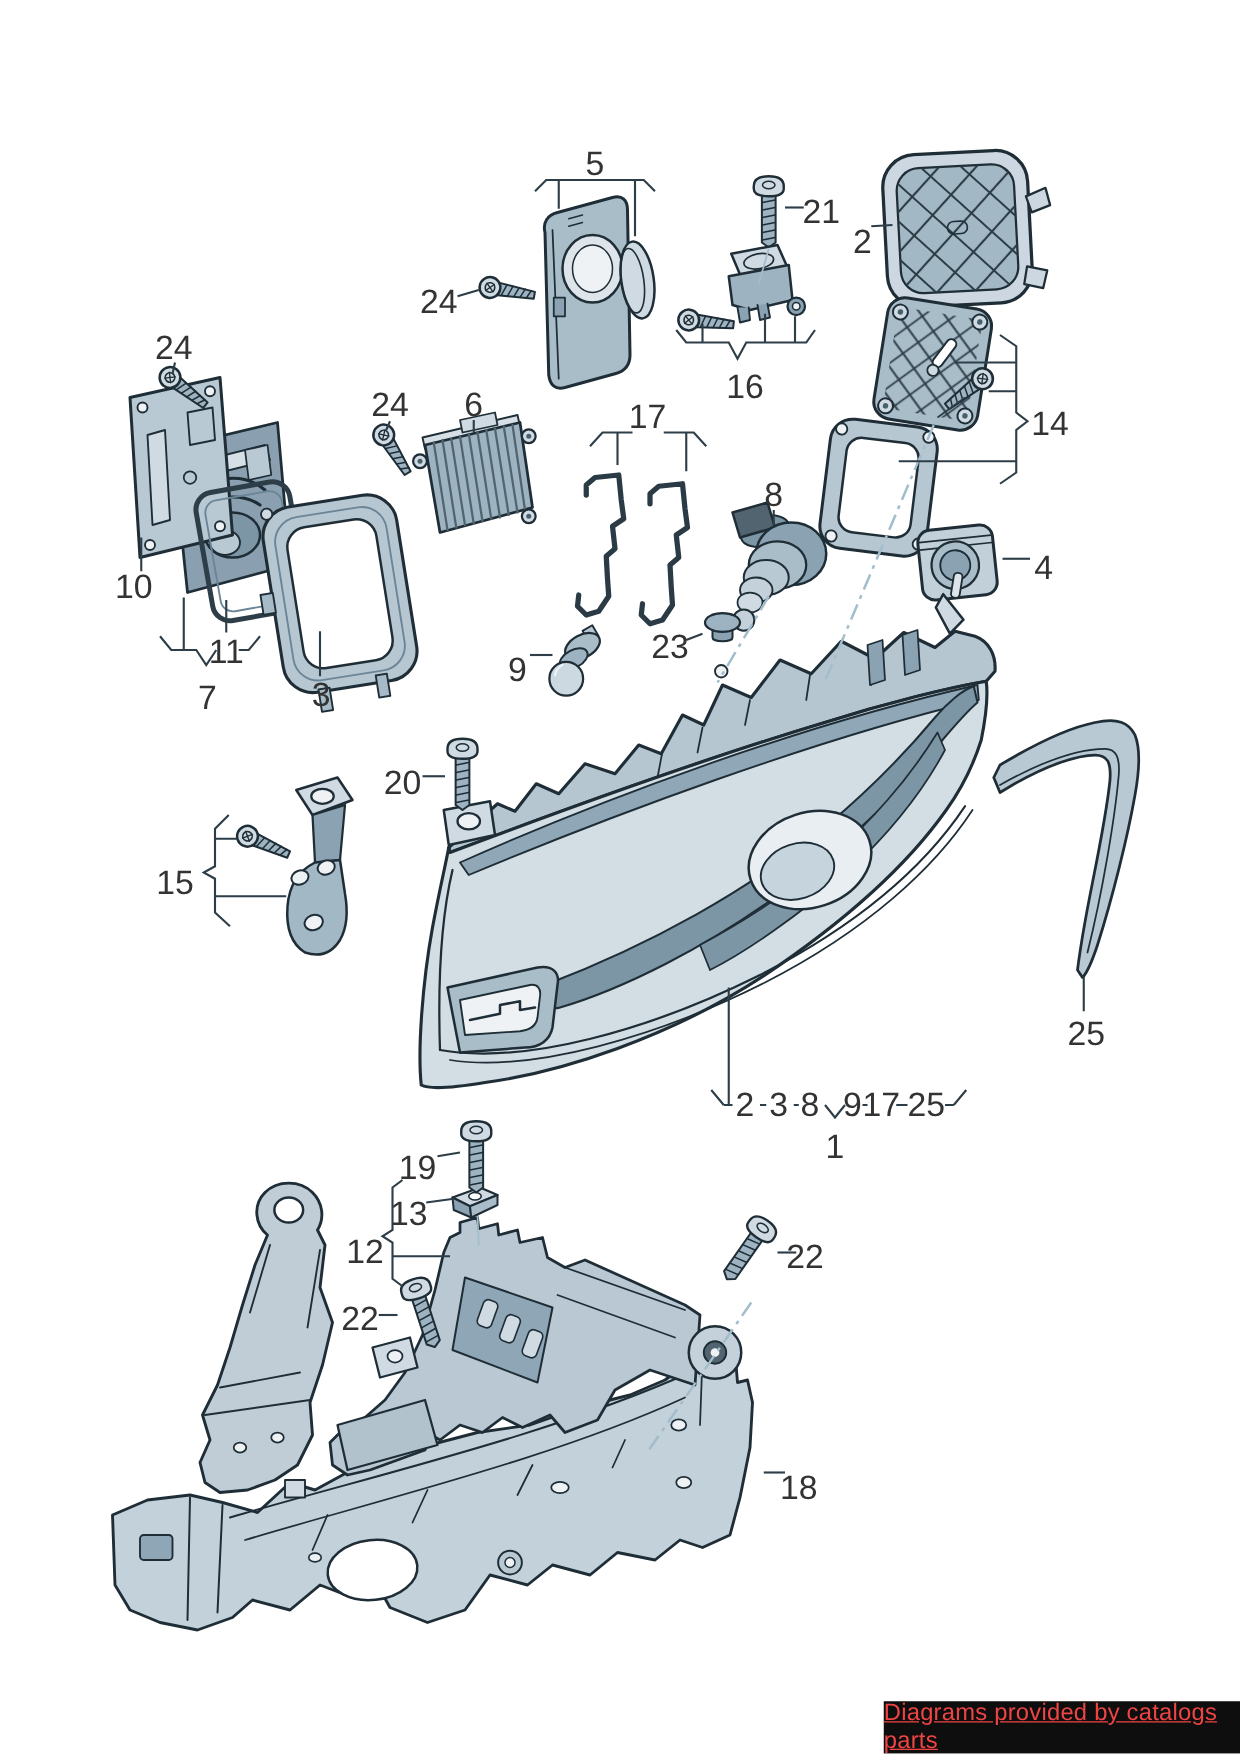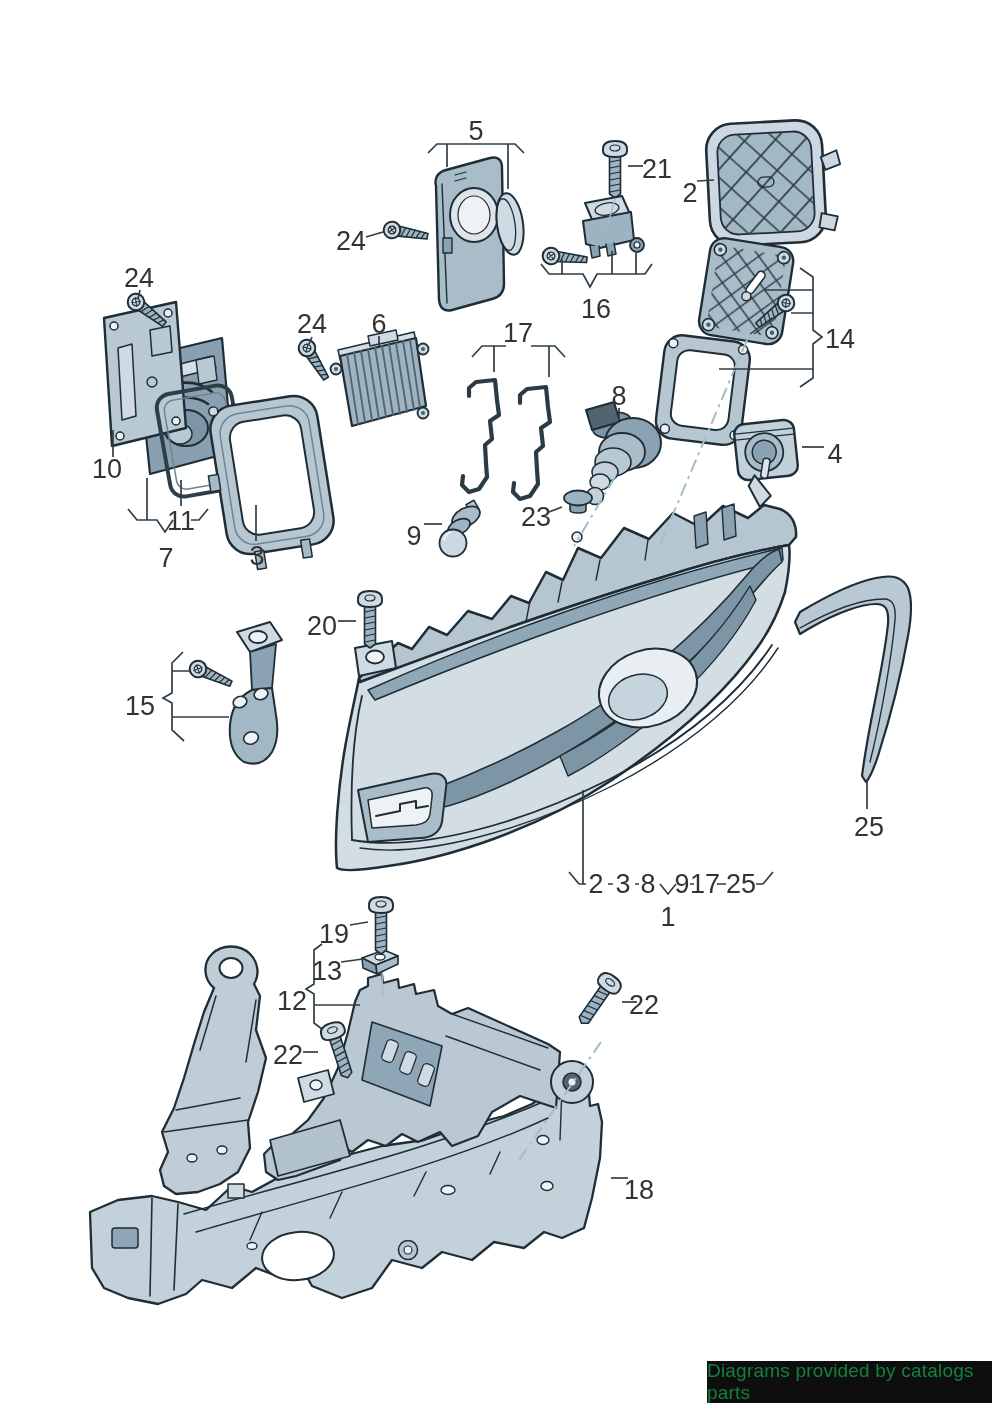--- a/index.html
+++ b/index.html
@@ -3,21 +3,21 @@
 <meta charset="utf-8">
 <style>
   html,body{margin:0;padding:0;background:#ffffff;}
   .page{position:relative;width:992px;height:1403px;background:#fff;overflow:hidden;
         font-family:"Liberation Sans",sans-serif;}
   svg{position:absolute;left:0;top:0;}
   .lbl{font-family:"Liberation Sans",sans-serif;font-size:27px;fill:#333333;
        text-anchor:middle;}
   .footer{position:absolute;left:707px;top:1361px;width:285px;height:42px;
           background:#0e0e0e;display:flex;align-items:center;justify-content:center;}
-  .footer span{color:#15803d;font-size:19px;letter-spacing:.2px;}
+  .footer span{color:#ef4444;font-size:19px;letter-spacing:.2px;text-decoration:underline;}
 </style>
 </head>
 <body>
 
 <div class="page">
 <svg width="992" height="1403" viewBox="0 0 992 1403">
   <defs>
     <pattern id="xh22" width="22" height="22" patternUnits="userSpaceOnUse" patternTransform="rotate(45)">
       <path d="M 11,0 L 11,22 M 0,11 L 22,11" stroke="#2c3c46" stroke-width="1.7" fill="none"></path>
     </pattern>

